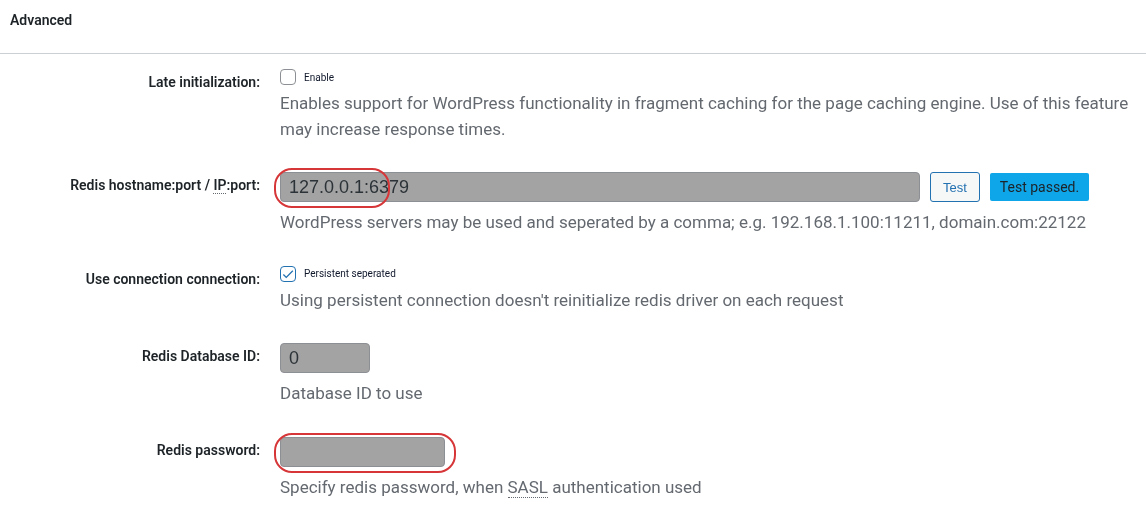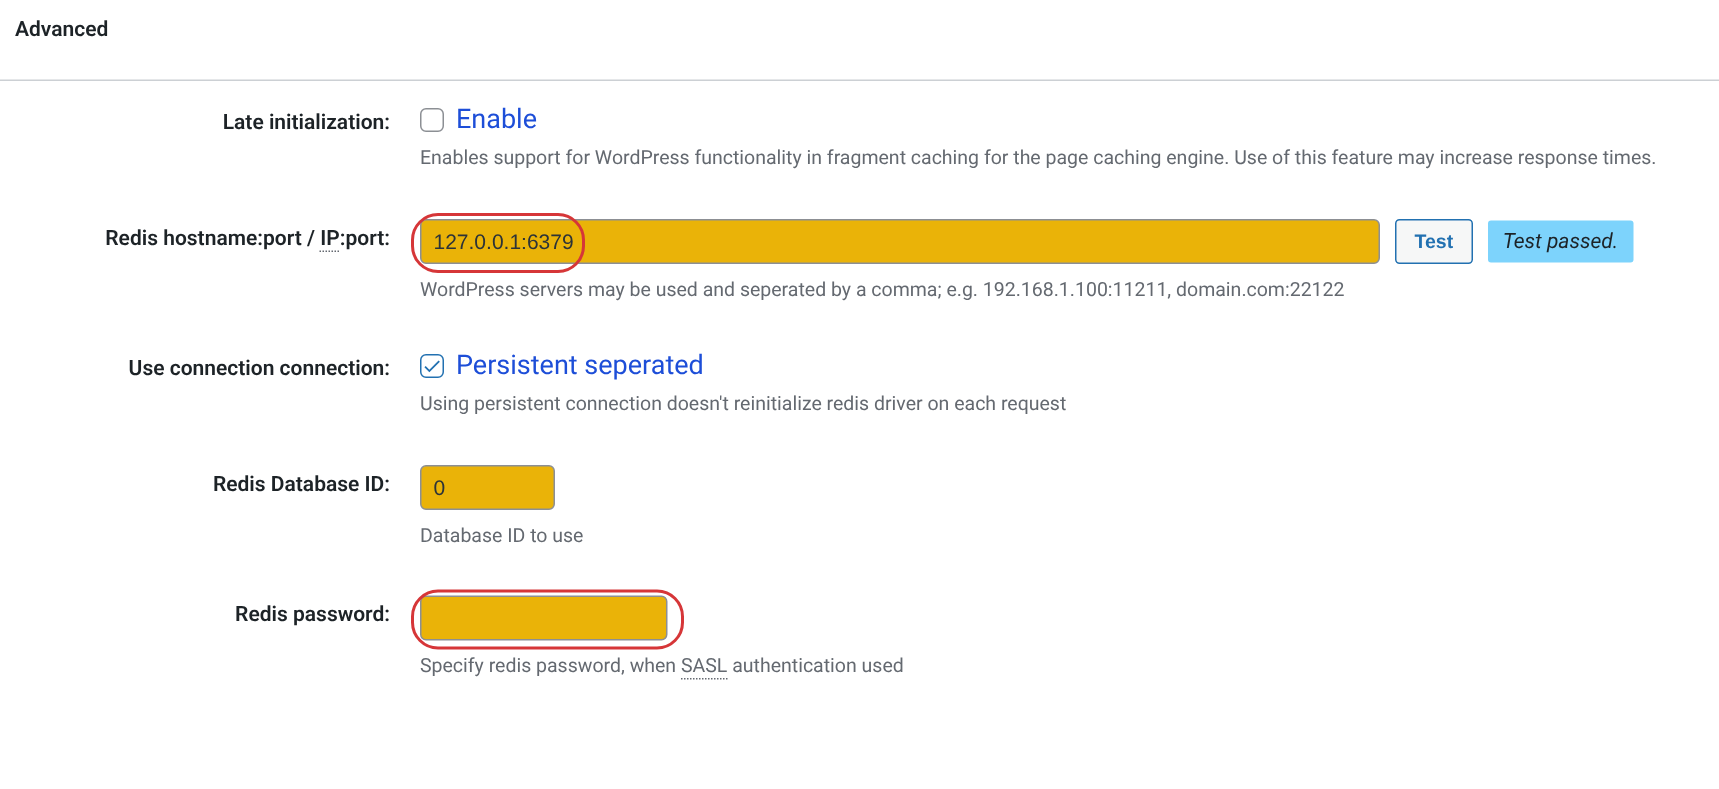--- a/index.html
+++ b/index.html
@@ -54,36 +54,36 @@
     }
     .checkbox.checked svg {
       display: block;
     }
     .checkbox svg {
       display: none;
       width: 14px;
       height: 14px;
     }
     .checkbox-label {
-      font-size: 18px;
-      color: #1d4ed8;
+      font-size: 10px;
+      color: #0f172a;
     }
     .description {
       color: #646970;
-      font-size: 13px;
+      font-size: 17px;
       line-height: 1.5;
     }
     .text-input {
       height: 30px;
       border: 1px solid #8c8f94;
       border-radius: 4px;
       padding: 0 8px;
-      font-size: 14px;
+      font-size: 18px;
       color: #2c3338;
-      background: #eab308;
+      background: #a3a3a3;
     }
     .input-wide {
       width: 640px;
     }
     .input-small {
       width: 90px;
     }
     .input-medium {
       width: 165px;
     }
@@ -95,29 +95,27 @@
     }
     .test-btn {
       height: 30px;
       padding: 0 12px;
       border: 1px solid #2271b1;
       border-radius: 3px;
       background: #f6f7f7;
       color: #2271b1;
       font-size: 13px;
       cursor: pointer;
-      font-weight: bold;
     }
     .test-result {
-      background: #7dd3fc;
+      background: #0ea5e9;
       color: #1d2327;
       padding: 6px 10px;
       font-size: 14px;
       border-radius: 2px;
-      font-style: italic;
     }
     .highlight-oval {
       position: relative;
       display: inline-block;
     }
     .highlight-oval::before {
       content: "";
       position: absolute;
       border: 2px solid #d63638;
       border-radius: 50% / 50%;

